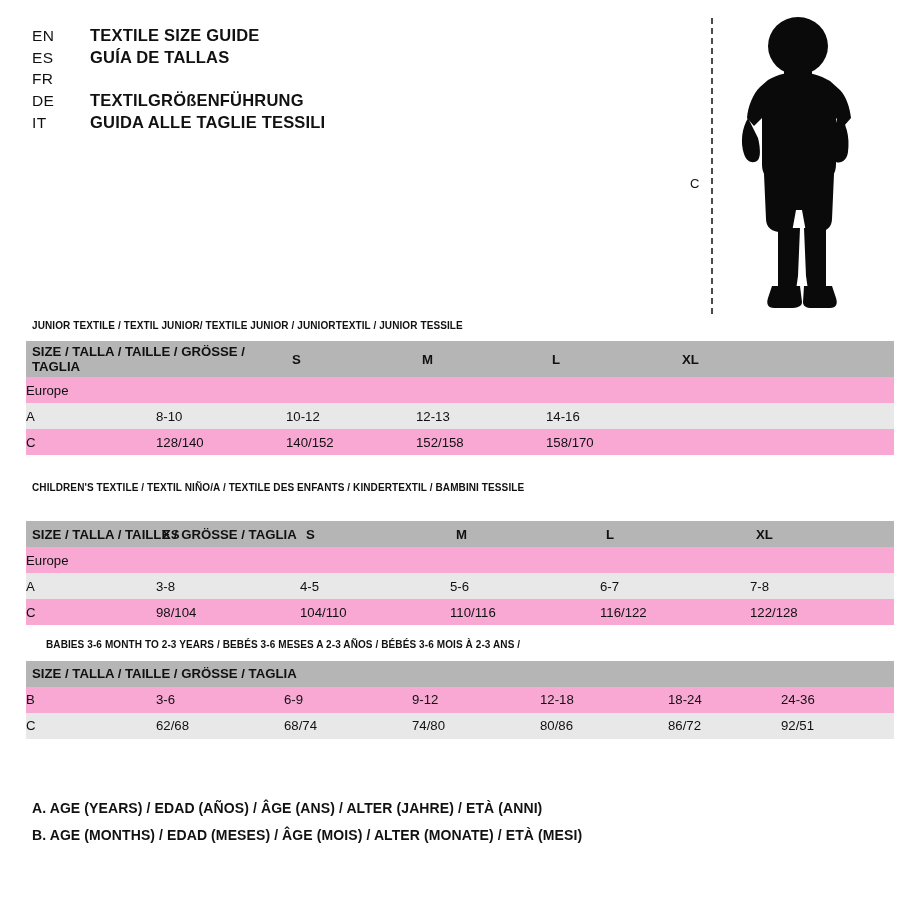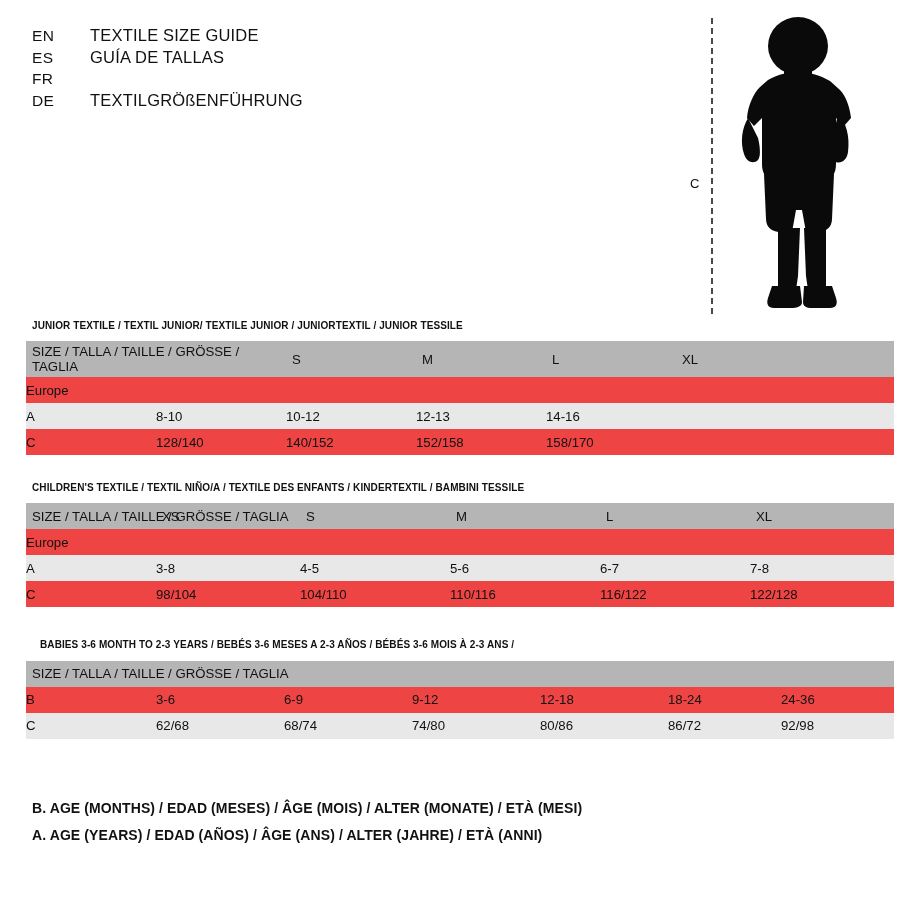--- a/index.html
+++ b/index.html
@@ -37,21 +37,21 @@
   .lang-code {
     width: 58px;
     flex: 0 0 58px;
     font-size: 15.5px;
     font-weight: 400;
     letter-spacing: 0.4px;
     color: #111;
   }
   .lang-title {
     font-size: 16.5px;
-    font-weight: normal;
+    font-weight: bold;
     letter-spacing: 0.2px;
     color: #111;
     white-space: nowrap;
   }
 
   
   .figure {
     position: absolute;
     top: 14px;
     left: 680px;
@@ -102,29 +102,29 @@
   }
   table.size-table td {
     font-size: 13.2px;
     color: #111;
     padding: 3px 0 3px 0;
     height: 20px;
     vertical-align: middle;
   }
   tr.hdr td {
     background: #b5b5b5;
-    font-weight: normal;
+    font-weight: bold;
     font-size: 13.2px;
     padding-left: 6px;
   }
   tr.shade td {
     background: #e8e8e8;
   }
   tr.plain td {
-    background: #ef4444;
+    background: #f9a8d4;
   }
   td.label-col {
     padding-left: 6px;
   }
   td.val {
     text-align: left;
   }
 
   .table-block { position: absolute; left: 26px; }
 
@@ -155,20 +155,24 @@
     <div class="header-row">
       <span class="lang-code">ES</span>
       <span class="lang-title">GUÍA DE TALLAS</span>
     </div>
     <div class="header-row">
       <span class="lang-code">FR</span>
     </div>
     <div class="header-row">
       <span class="lang-code">DE</span>
       <span class="lang-title">TEXTILGRÖßENFÜHRUNG</span>
+    </div>
+    <div class="header-row">
+      <span class="lang-code">IT</span>
+      <span class="lang-title">GUIDA ALLE TAGLIE TESSILI</span>
     </div>
   </div>
 
   <div class="figure">
     <div class="dashed-line"></div>
     <div class="c-label">C</div>
     <svg width="160" height="300" viewBox="0 0 160 300">
       <g fill="#0a0a0a">
 
         <ellipse cx="78" cy="32" rx="30" ry="29"></ellipse>
@@ -243,21 +247,21 @@
         <td class="val">140/152</td>
         <td class="val">152/158</td>
         <td class="val">158/170</td>
         <td></td>
       </tr>
     </tbody>
       </table>
   </div>
 
   <div class="table-block" style="top:482px;">
-    <div class="section-title" style="margin-left:6px;margin-bottom:10px;">CHILDREN'S TEXTILE / TEXTIL NIÑO/A / TEXTILE DES ENFANTS / KINDERTEXTIL / BAMBINI TESSILE</div>
+    <div class="section-title" style="margin-left:6px;margin-bottom:28px;">CHILDREN'S TEXTILE / TEXTIL NIÑO/A / TEXTILE DES ENFANTS / KINDERTEXTIL / BAMBINI TESSILE</div>
     <table class="size-table">
       <colgroup>
         <col style="width:130px">
           <col style="width:144px">
           <col style="width:150px">
           <col style="width:150px">
           <col style="width:150px">
           <col style="width:144px">
       </colgroup>
       <tbody>
@@ -291,21 +295,21 @@
         <td class="val">104/110</td>
         <td class="val">110/116</td>
         <td class="val">116/122</td>
         <td class="val">122/128</td>
       </tr>
     </tbody>
       </table>
   </div>
 
   <div class="table-block" style="top:638px;">
-    <div class="section-title two-line" style="margin-left:14px;margin-bottom:8px;">
+    <div class="section-title two-line" style="margin-left:20px;margin-bottom:8px;">
       <div>BABIES 3-6 MONTH TO 2-3 YEARS / BEBÉS 3-6 MESES A 2-3 AÑOS / BÉBÉS 3-6 MOIS À 2-3 ANS /</div>
     </div>
     <table class="size-table">
       <colgroup>
         <col style="width:130px">
           <col style="width:128px">
           <col style="width:128px">
           <col style="width:128px">
           <col style="width:128px">
           <col style="width:113px">
@@ -324,24 +328,24 @@
         <td class="val">18-24</td>
         <td class="val">24-36</td>
       </tr>
       <tr class="shade">
         <td class="label-col">C</td>
         <td class="val">62/68</td>
         <td class="val">68/74</td>
         <td class="val">74/80</td>
         <td class="val">80/86</td>
         <td class="val">86/72</td>
-        <td class="val">92/98</td>
+        <td class="val">92/51</td>
       </tr>
     </tbody>
       </table>
   </div>
 
   <div class="legend">
+    <div class="legend-line">A. AGE (YEARS) / EDAD (AÑOS) / ÂGE (ANS) / ALTER (JAHRE) / ETÀ (ANNI)</div>
     <div class="legend-line">B. AGE (MONTHS) / EDAD (MESES) / ÂGE (MOIS) / ALTER (MONATE) / ETÀ (MESI)</div>
-    <div class="legend-line">A. AGE (YEARS) / EDAD (AÑOS) / ÂGE (ANS) / ALTER (JAHRE) / ETÀ (ANNI)</div>
   </div>
 
 </div>
 
 </body></html>

